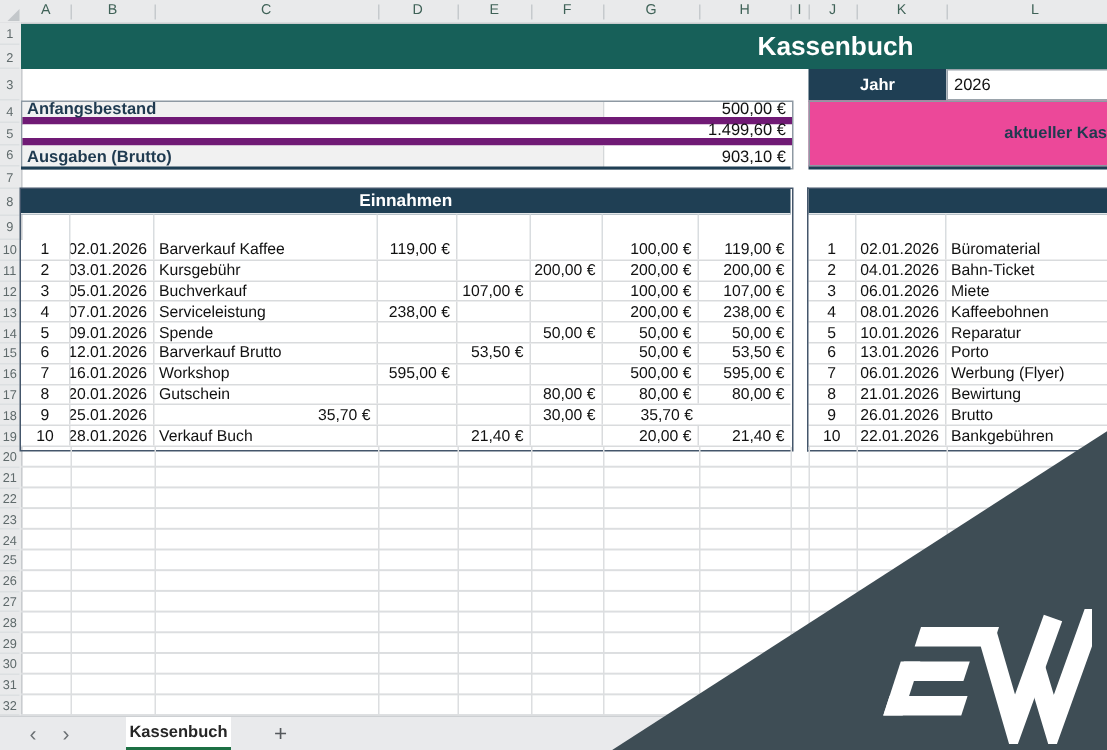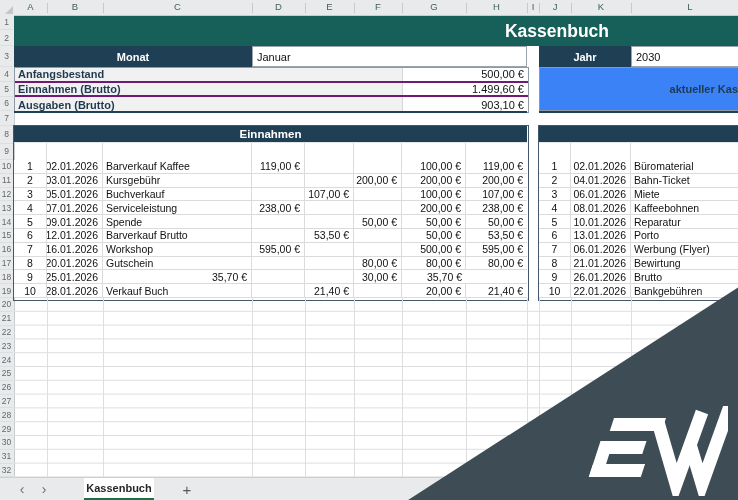--- a/index.html
+++ b/index.html
@@ -29,28 +29,28 @@
   #monat-value{position:absolute;left:252px;top:46px;width:275px;height:21px;background:#fff;
                border:1px solid #9aa3ab;box-sizing:border-box;display:flex;align-items:center;
                padding-left:4px;font-size:11px;color:#111;}
   #jahr-cell{position:absolute;left:539px;top:46px;width:92px;height:21px;}
   #jahr-value{position:absolute;left:631px;top:46px;width:107px;height:21px;background:#fff;
               border:1px solid #9aa3ab;border-right:none;box-sizing:border-box;display:flex;align-items:center;
               padding-left:4px;font-size:11px;color:#111;}
   
   #summary{position:absolute;left:14px;top:67px;width:513px;height:44px;
            border:1px solid #8e99a3;box-sizing:content-box;}
-  .sumrow{position:relative;height:14.66px;border-bottom:2px solid #701a75;box-sizing:border-box;display:flex;}
+  .sumrow{position:relative;height:14.66px;border-bottom:5px solid #701a75;box-sizing:border-box;display:flex;}
   .sumrow:last-child{border-bottom:none;}
   .sumlabel{width:388px;background:#f1f1f1;font-size:11px;font-weight:bold;color:#1f3a50;
             display:flex;align-items:center;padding-left:3px;border-right:1px solid #d5d8da;box-sizing:border-box;}
   .sumvalue{flex:1;background:#fff;font-size:11px;color:#111;display:flex;align-items:center;
             justify-content:flex-end;padding-right:4px;}
   #summary-thickline{position:absolute;left:14px;top:111px;width:513px;height:2px;background:#1f3f54;}
-  #balance-box{position:absolute;left:539px;top:67px;width:199px;height:44px;background:#3b82f6;
+  #balance-box{position:absolute;left:539px;top:67px;width:199px;height:44px;background:#ec4899;
                border:1px solid #8e99a3;border-right:none;box-sizing:border-box;
                display:flex;align-items:center;justify-content:flex-end;
                font-size:11px;font-weight:bold;color:#1f3a50;white-space:nowrap;overflow:hidden;}
   #balance-thickline{position:absolute;left:539px;top:111px;width:199px;height:2px;background:#1f3f54;}
   
   .band{position:absolute;height:17px;display:flex;align-items:center;justify-content:center;
         color:#fff;font-weight:bold;font-size:11.5px;border-bottom:1px solid #e4e7e9;box-sizing:border-box;}
   .thead{position:absolute;height:17px;display:grid;}
   .hcell{color:#fff;font-weight:bold;font-size:10.5px;display:flex;align-items:center;justify-content:center;
          border-right:1px solid #d9dde0;box-sizing:border-box;}
@@ -149,32 +149,29 @@
       <div class="rownum" style="top: 407.2px; height: 13.8px;">29</div>
       <div class="rownum" style="top: 421px; height: 13.8px;">30</div>
       <div class="rownum" style="top: 434.8px; height: 13.8px;">31</div>
       <div class="rownum" style="top: 448.6px; height: 13.8px;">32</div>
     </div>
 
   <div id="banner" style="background: rgb(23, 96, 89);">
     <span class="title">Kassenbuch</span>
   </div>
 
-  <div id="monat-cell" class="navycell" style="background: rgb(31, 63, 84);">Monat</div>
-  <div id="monat-value">Januar</div>
   <div id="jahr-cell" class="navycell" style="background: rgb(31, 63, 84);">Jahr</div>
-  <div id="jahr-value">2030</div>
+  <div id="jahr-value">2026</div>
 
   <div id="summary">
       <div class="sumrow">
         <div class="sumlabel">Anfangsbestand</div>
         <div class="sumvalue">500,00 €</div>
       </div>
       <div class="sumrow">
-        <div class="sumlabel">Einnahmen (Brutto)</div>
         <div class="sumvalue">1.499,60 €</div>
       </div>
       <div class="sumrow">
         <div class="sumlabel">Ausgaben (Brutto)</div>
         <div class="sumvalue">903,10 €</div>
       </div>
     </div>
   <div id="summary-thickline"></div>
   <div id="balance-box">aktueller Kas</div>
   <div id="balance-thickline"></div>

